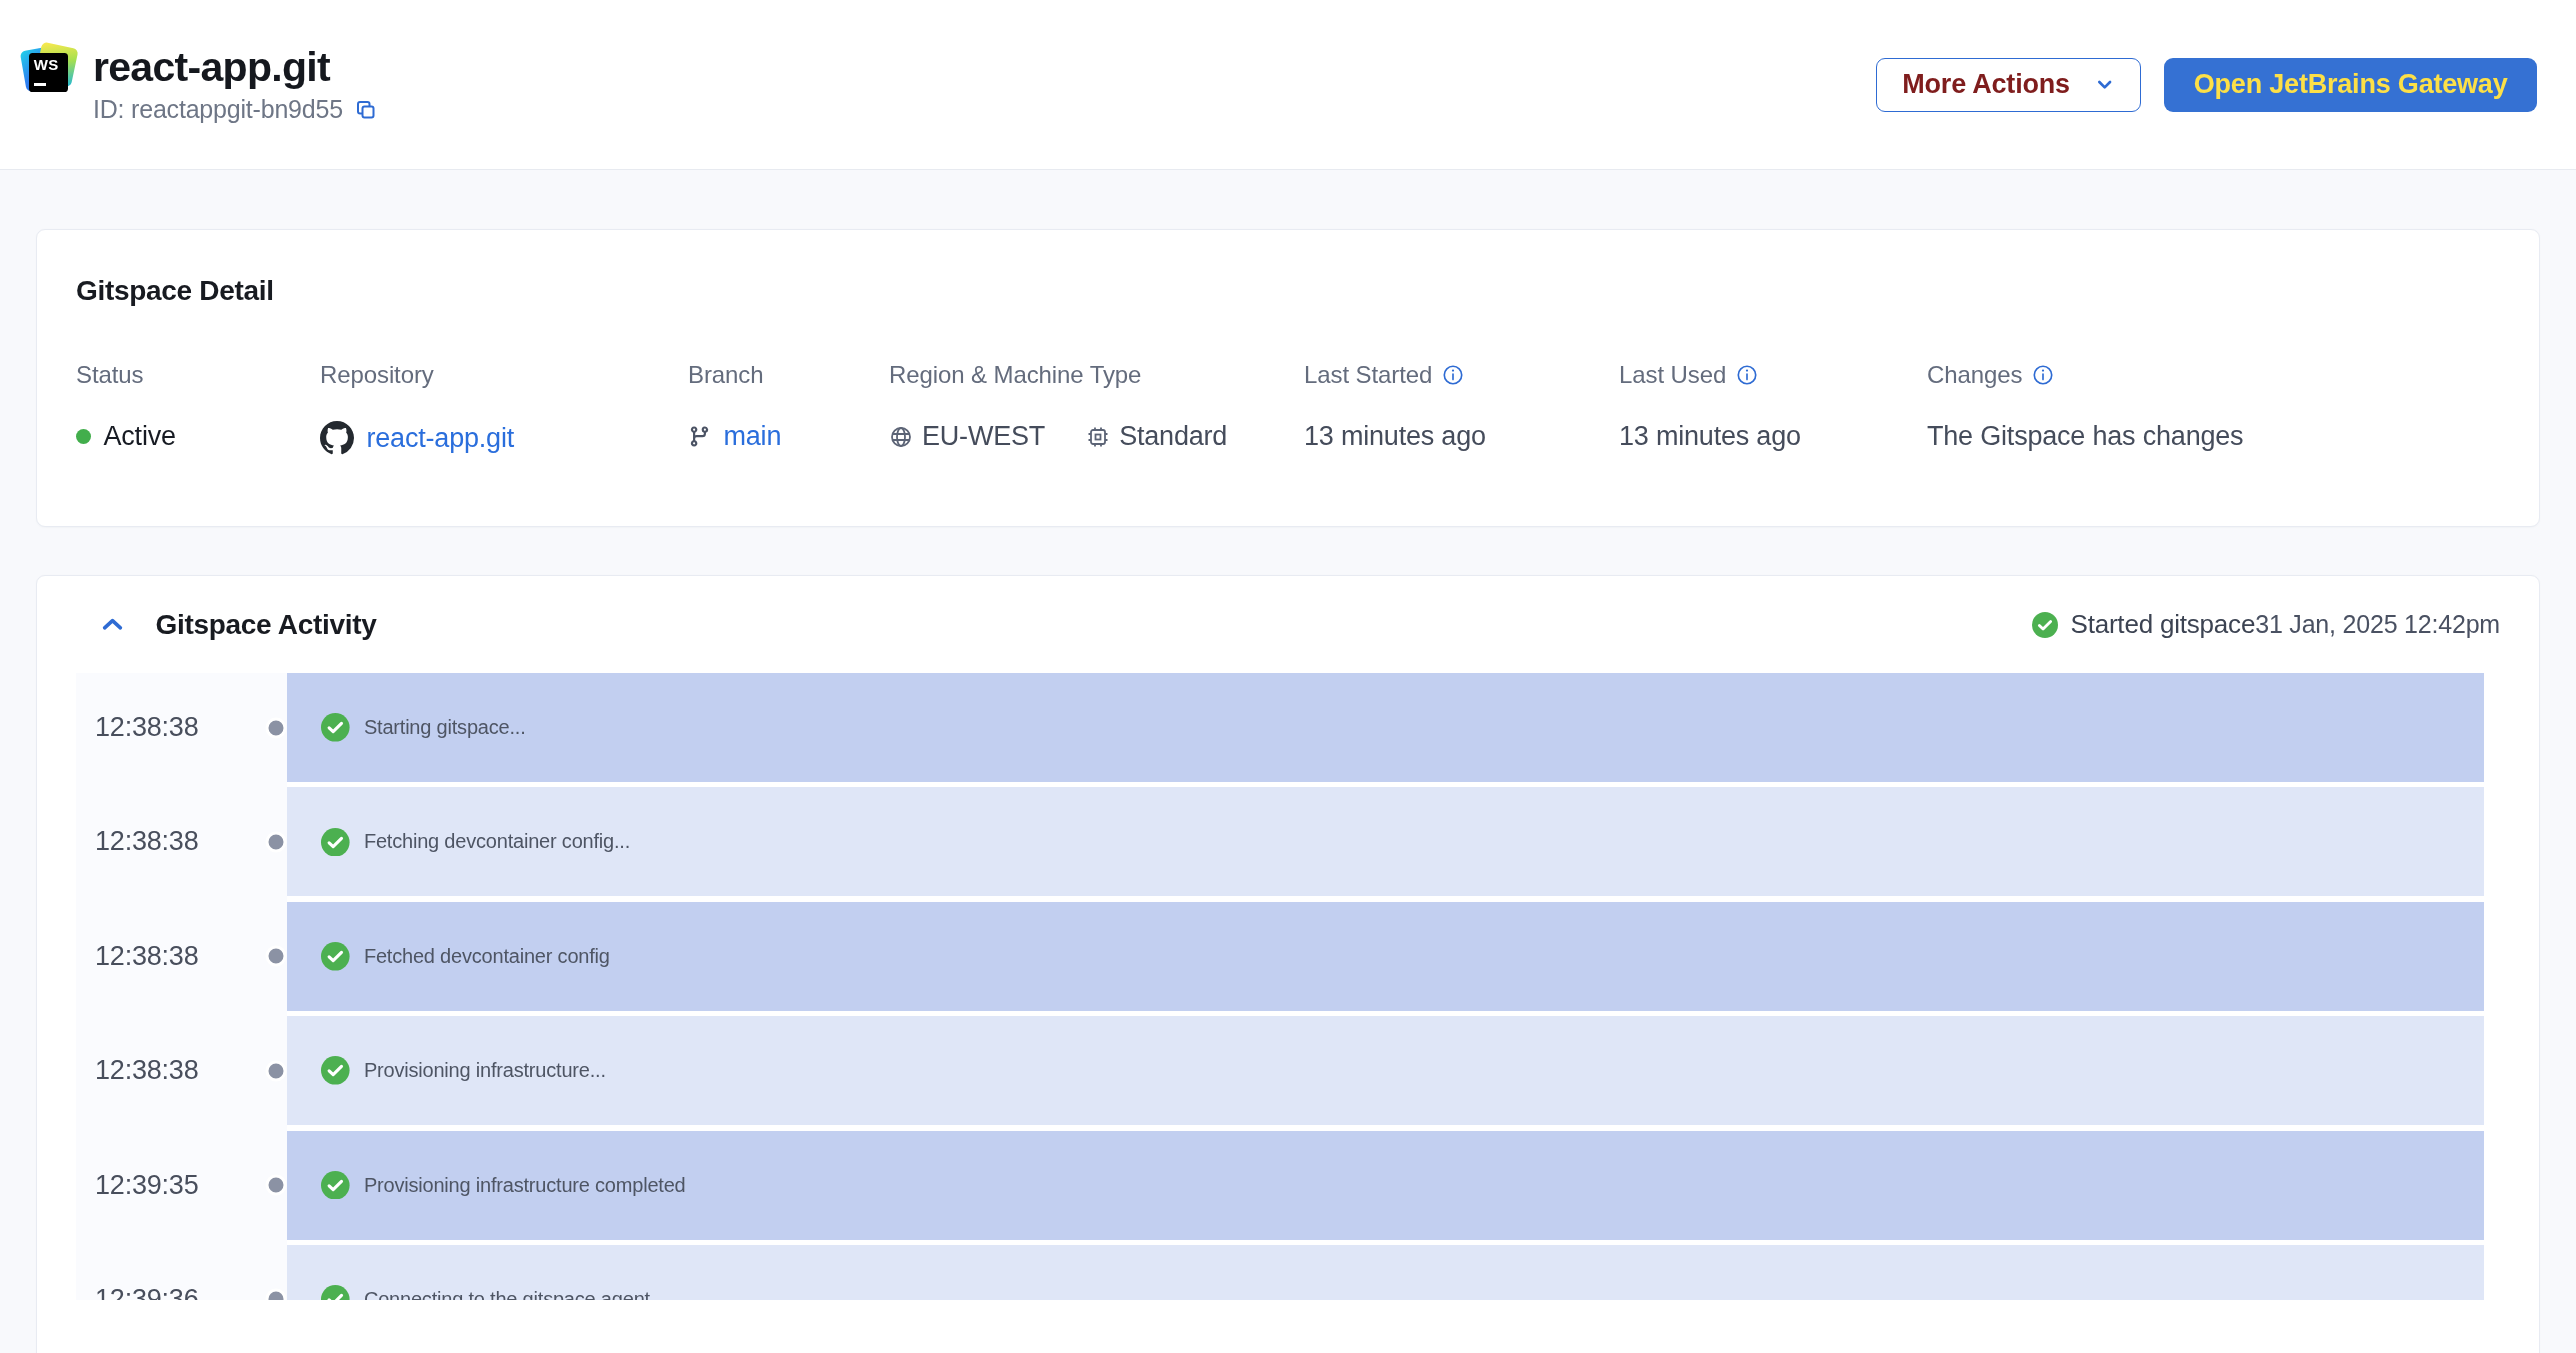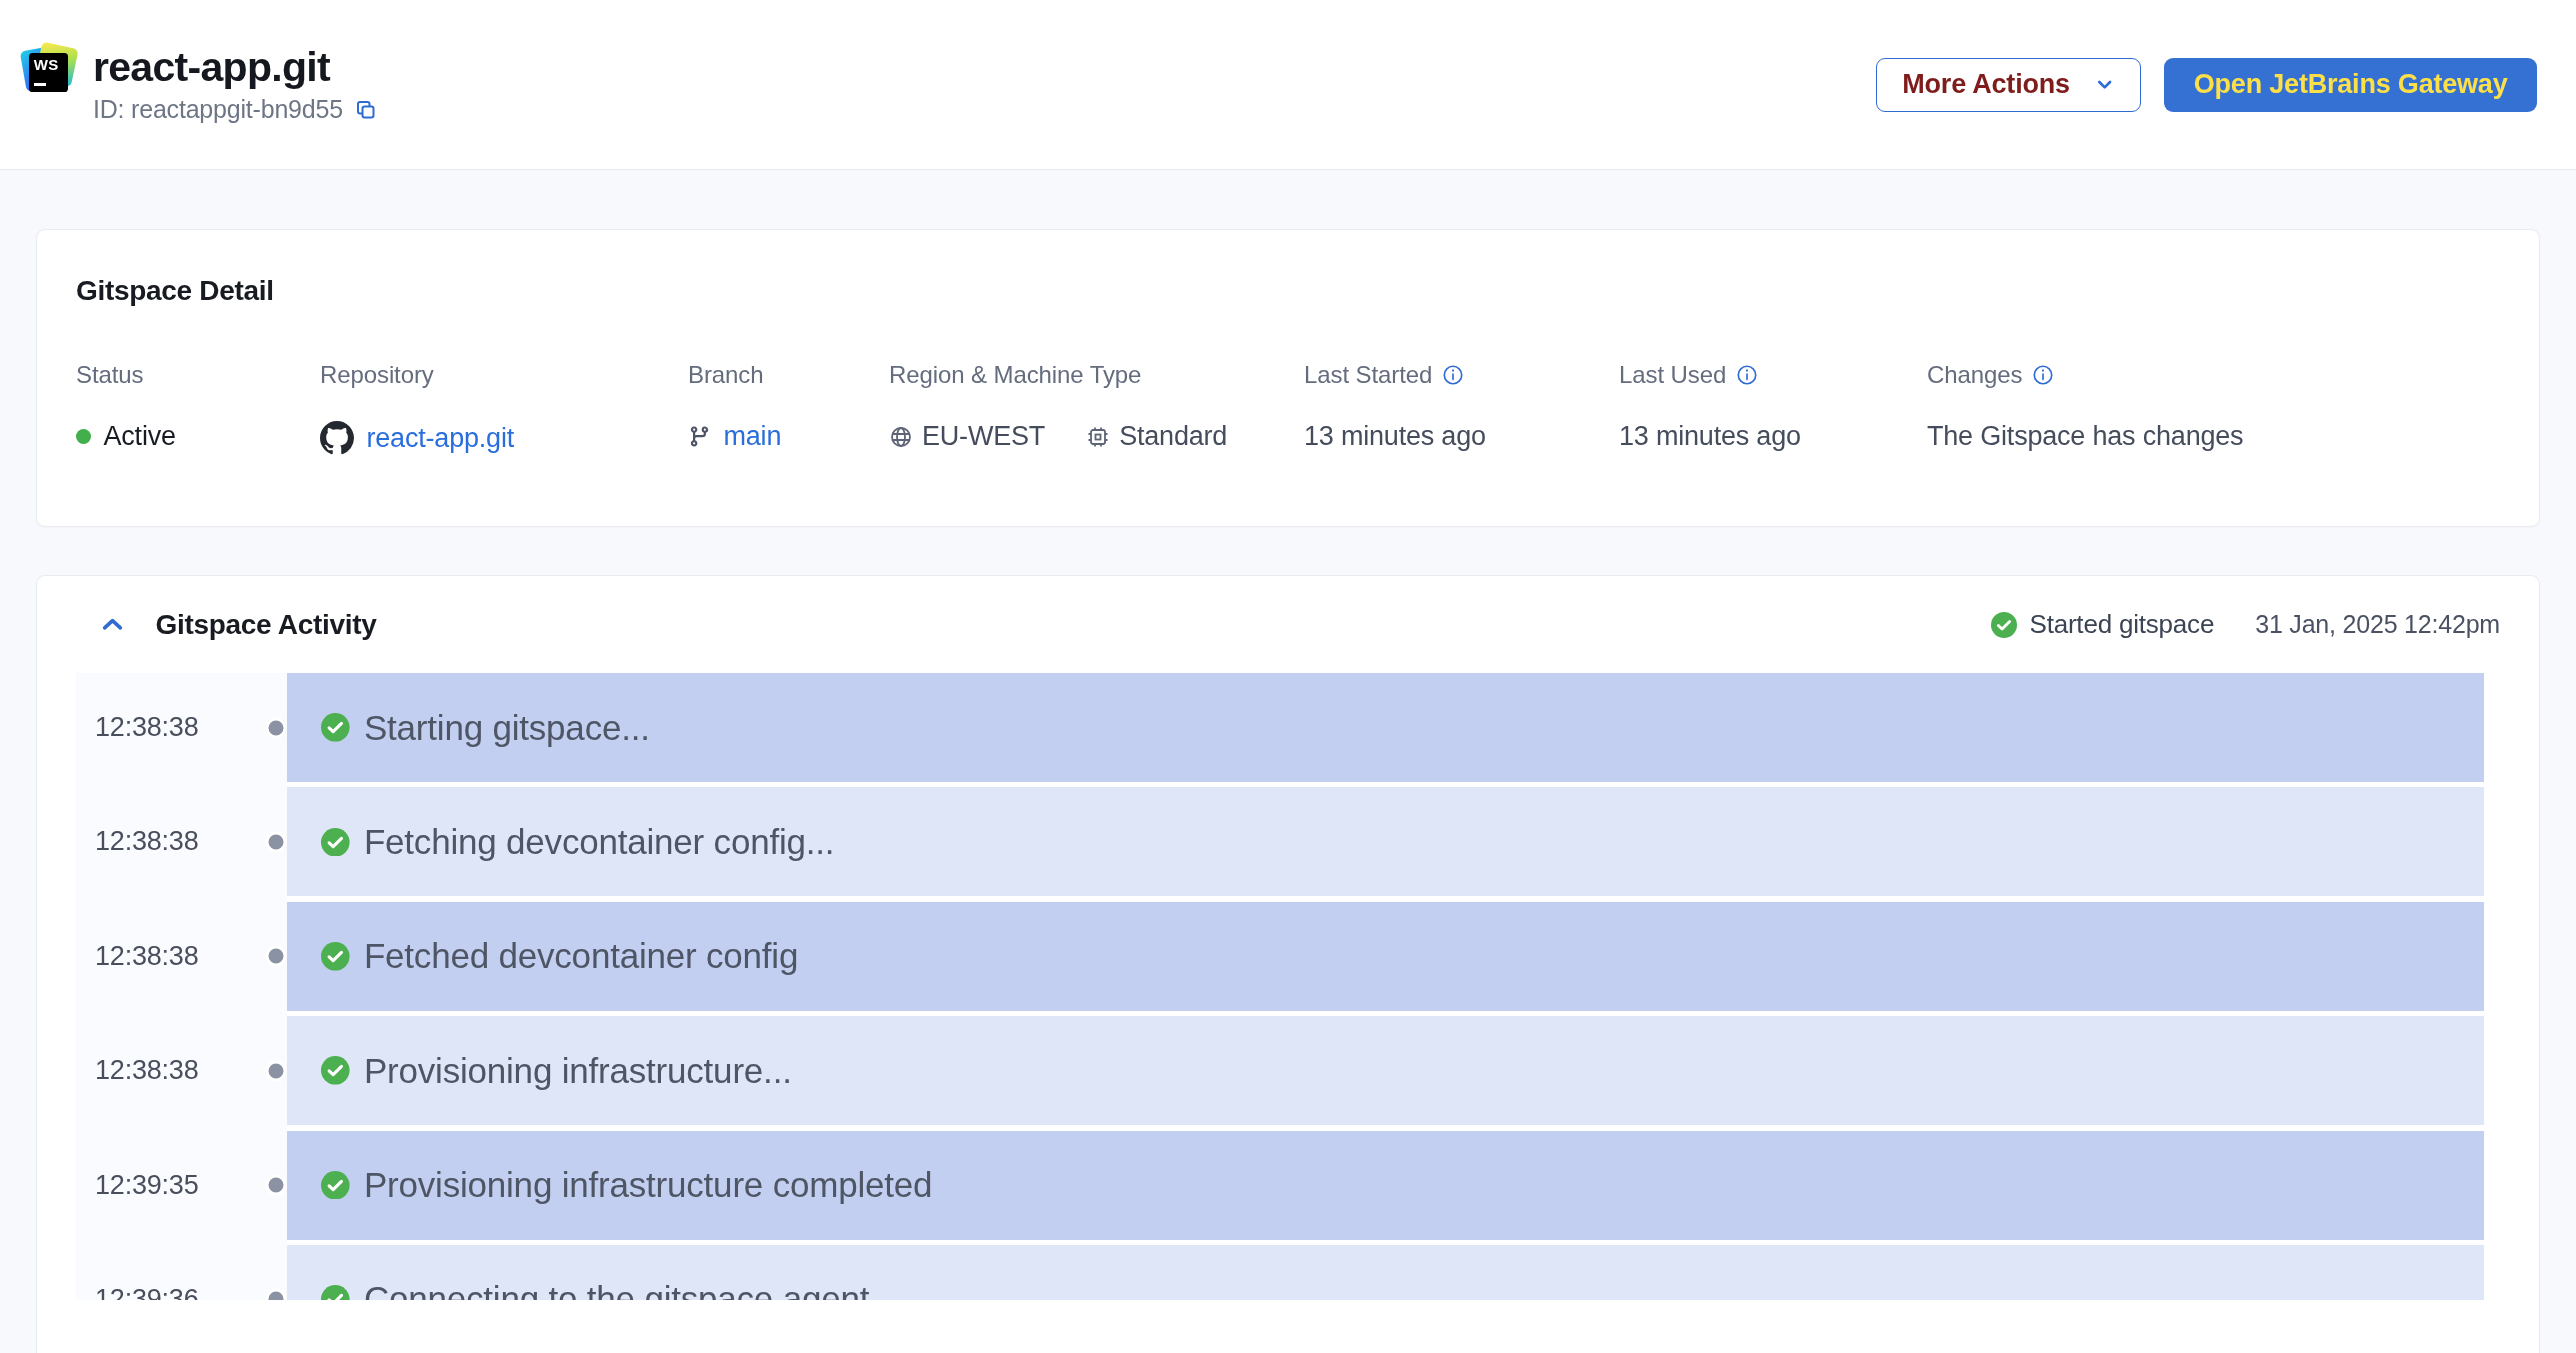--- a/index.html
+++ b/index.html
@@ -67,34 +67,34 @@
   .muted-value { color: #454c5b; }
 
   
   .activity-card { margin-top: 48px; height: 893px; padding: 30px 39px 0 39px; overflow: hidden; border-radius: 9px; }
   .activity-header { display: flex; align-items: center; justify-content: space-between; height: 37px; }
   .activity-left { display: flex; align-items: center; }
   .collapse-btn { margin-left: 23px; width: 27px; height: 27px; display: inline-flex; cursor: pointer; }
   .activity-title { margin-left: 29.5px; }
   .activity-right { display: flex; align-items: center; }
   .activity-status-text { font-size: 26px; color: #3c4352; margin-left: 12.5px; letter-spacing: -0.2px; }
-  .activity-date { font-size: 25px; color: #4a5162; margin-left: 41px; letter-spacing: -0.2px; }
+  .activity-date { font-size: 25px; color: #4a5162; letter-spacing: -0.2px; }
 
   .log-wrap { position: relative; margin-top: 30px; margin-right: 16px; height: 627px; overflow: hidden; }
   .log-gutter { position: absolute; left: 0; top: 0; bottom: 0; width: 211px; background: #fafbfe; }
   .log-row { position: relative; display: flex; height: 109px; margin-bottom: 5.4px; }
   .log-time { width: 211px; flex: 0 0 auto; display: flex; align-items: center;
     padding-left: 19px; font-size: 27px; color: #484e5c; letter-spacing: -0.2px; position: relative; z-index: 1; }
   .log-node { position: absolute; left: 200px; top: 50%; transform: translate(-50%,-50%);
     width: 15px; height: 15px; border-radius: 50%; background: #8b92a4; border: 3.6px solid #ffffff;
     box-sizing: content-box; z-index: 2; }
   .log-band { flex: 1 1 auto; display: flex; align-items: center; gap: 14.3px; padding-left: 34px; }
   .log-row.dark .log-band { background: #c2cff0; }
   .log-row.light .log-band { background: #dfe6f7; }
-  .log-msg { font-size: 35px; color: #4e5564; letter-spacing: -0.2px; }
+  .log-msg { font-size: 20px; color: #4e5564; letter-spacing: -0.2px; }
 
   .icon { display: inline-flex; flex: 0 0 auto; }
 </style>
 </head>
 <body>
 
 <header class="page-header">
   <div class="header-left">
     <div class="ws-logo">
       <div class="sq1"></div>

